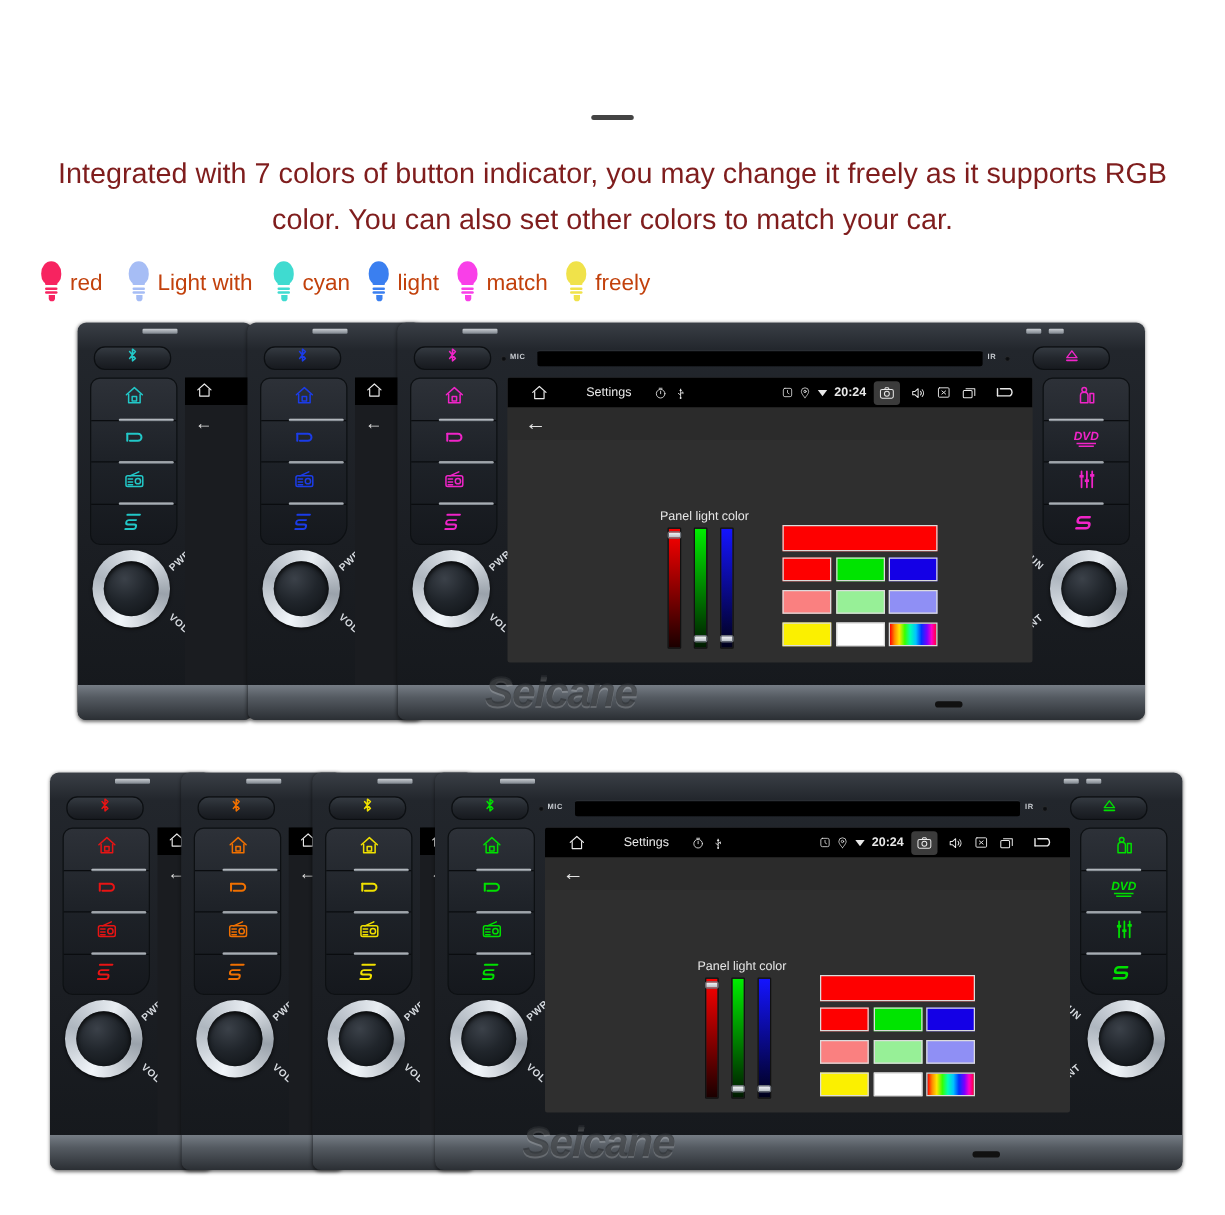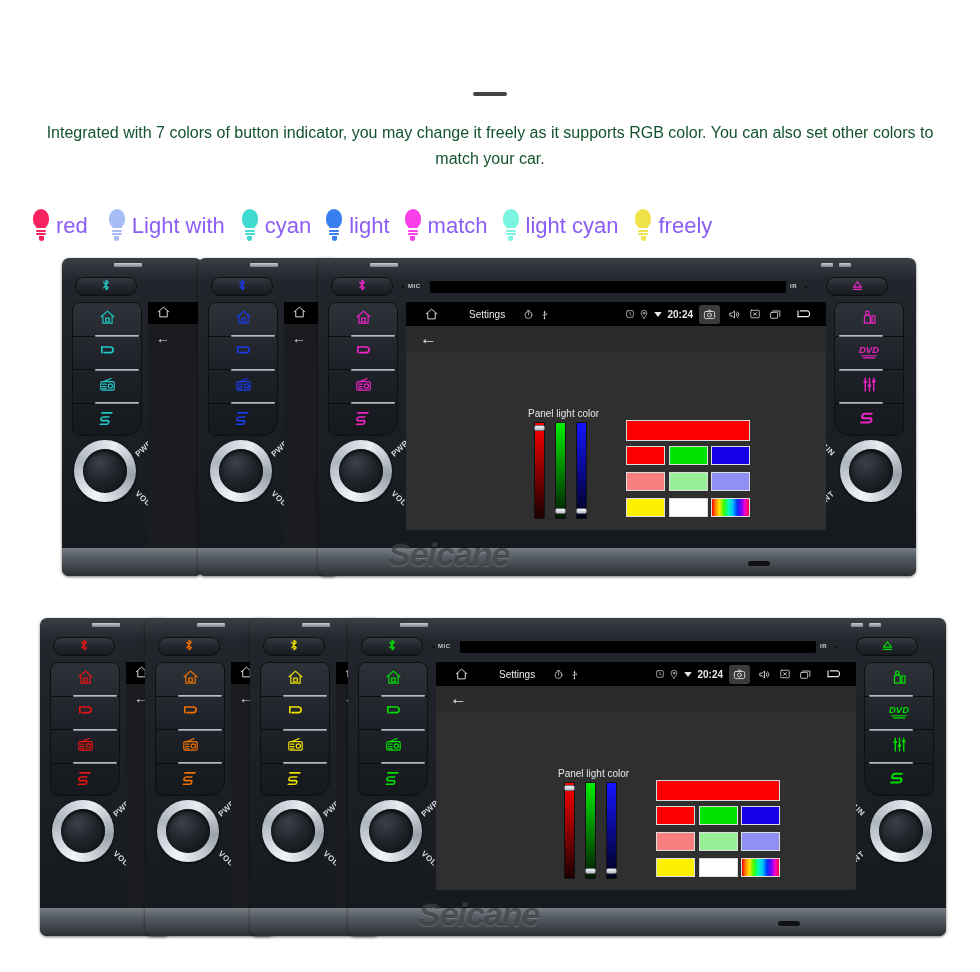--- a/index.html
+++ b/index.html
@@ -26,21 +26,21 @@
     line-height: 1.1;
   }
   .hero-rule {
     position: absolute; top: 92px; left: 473px;
     width: 34px; height: 4px; background: #444;
     border-radius: 2px;
   }
   .hero-sub {
     position: absolute; top: 120px; left: 24px; width: 932px;
     text-align: center;
-    font-size: 16px; color: #14532d; line-height: 1.6;
+    font-size: 23px; color: #7f1d1d; line-height: 1.6;
   }
 
   
   .legend {
     position: absolute; top: 206px; left: 30px;
     width: 920px; height: 40px;
     display: flex; align-items: center; justify-content: flex-start;
   }
   .legend-item {
     display: flex; align-items: center;
@@ -55,21 +55,21 @@
     position: absolute; left: 6px; top: 17px;
     width: 10px; height: 9px;
   }
   .bulb .neck i {
     display:block; height:2px; margin-bottom:1.5px; border-radius:1px;
   }
   .bulb .tip {
     position: absolute; left: 8.5px; top: 27px;
     width: 5px; height: 5px; border-radius: 0 0 50% 50%;
   }
-  .legend-label { font-size: 22px; color: #8b5cf6; white-space: nowrap; }
+  .legend-label { font-size: 18px; color: #c2410c; white-space: nowrap; }
 
   
   .unit {
     position: absolute;
     border-radius: 7px;
     background:
       linear-gradient(180deg,#3a3f46 0%, #22262c 7%, #1b1e23 55%, #15181c 100%);
     box-shadow: 0 1px 3px rgba(0,0,0,.55);
     overflow: hidden;
   }
@@ -253,32 +253,20 @@
             <i style="background:#f93fe8"></i>
             <i style="background:#f93fe8"></i>
             <i style="background:#f93fe8"></i>
           </span>
           <span class="tip" style="background:#f93fe8"></span>
         </span>
         <span class="legend-label">match</span>
       </div>
       <div class="legend-item" style="margin-right: 14px;">
         <span class="bulb">
-          <span class="glass" style="background:#7af5df"></span>
-          <span class="neck">
-            <i style="background:#7af5df"></i>
-            <i style="background:#7af5df"></i>
-            <i style="background:#7af5df"></i>
-          </span>
-          <span class="tip" style="background:#7af5df"></span>
-        </span>
-        <span class="legend-label">light cyan</span>
-      </div>
-      <div class="legend-item" style="margin-right: 14px;">
-        <span class="bulb">
           <span class="glass" style="background:#f0e24a"></span>
           <span class="neck">
             <i style="background:#f0e24a"></i>
             <i style="background:#f0e24a"></i>
             <i style="background:#f0e24a"></i>
           </span>
           <span class="tip" style="background:#f0e24a"></span>
         </span>
         <span class="legend-label">freely</span>
       </div>

